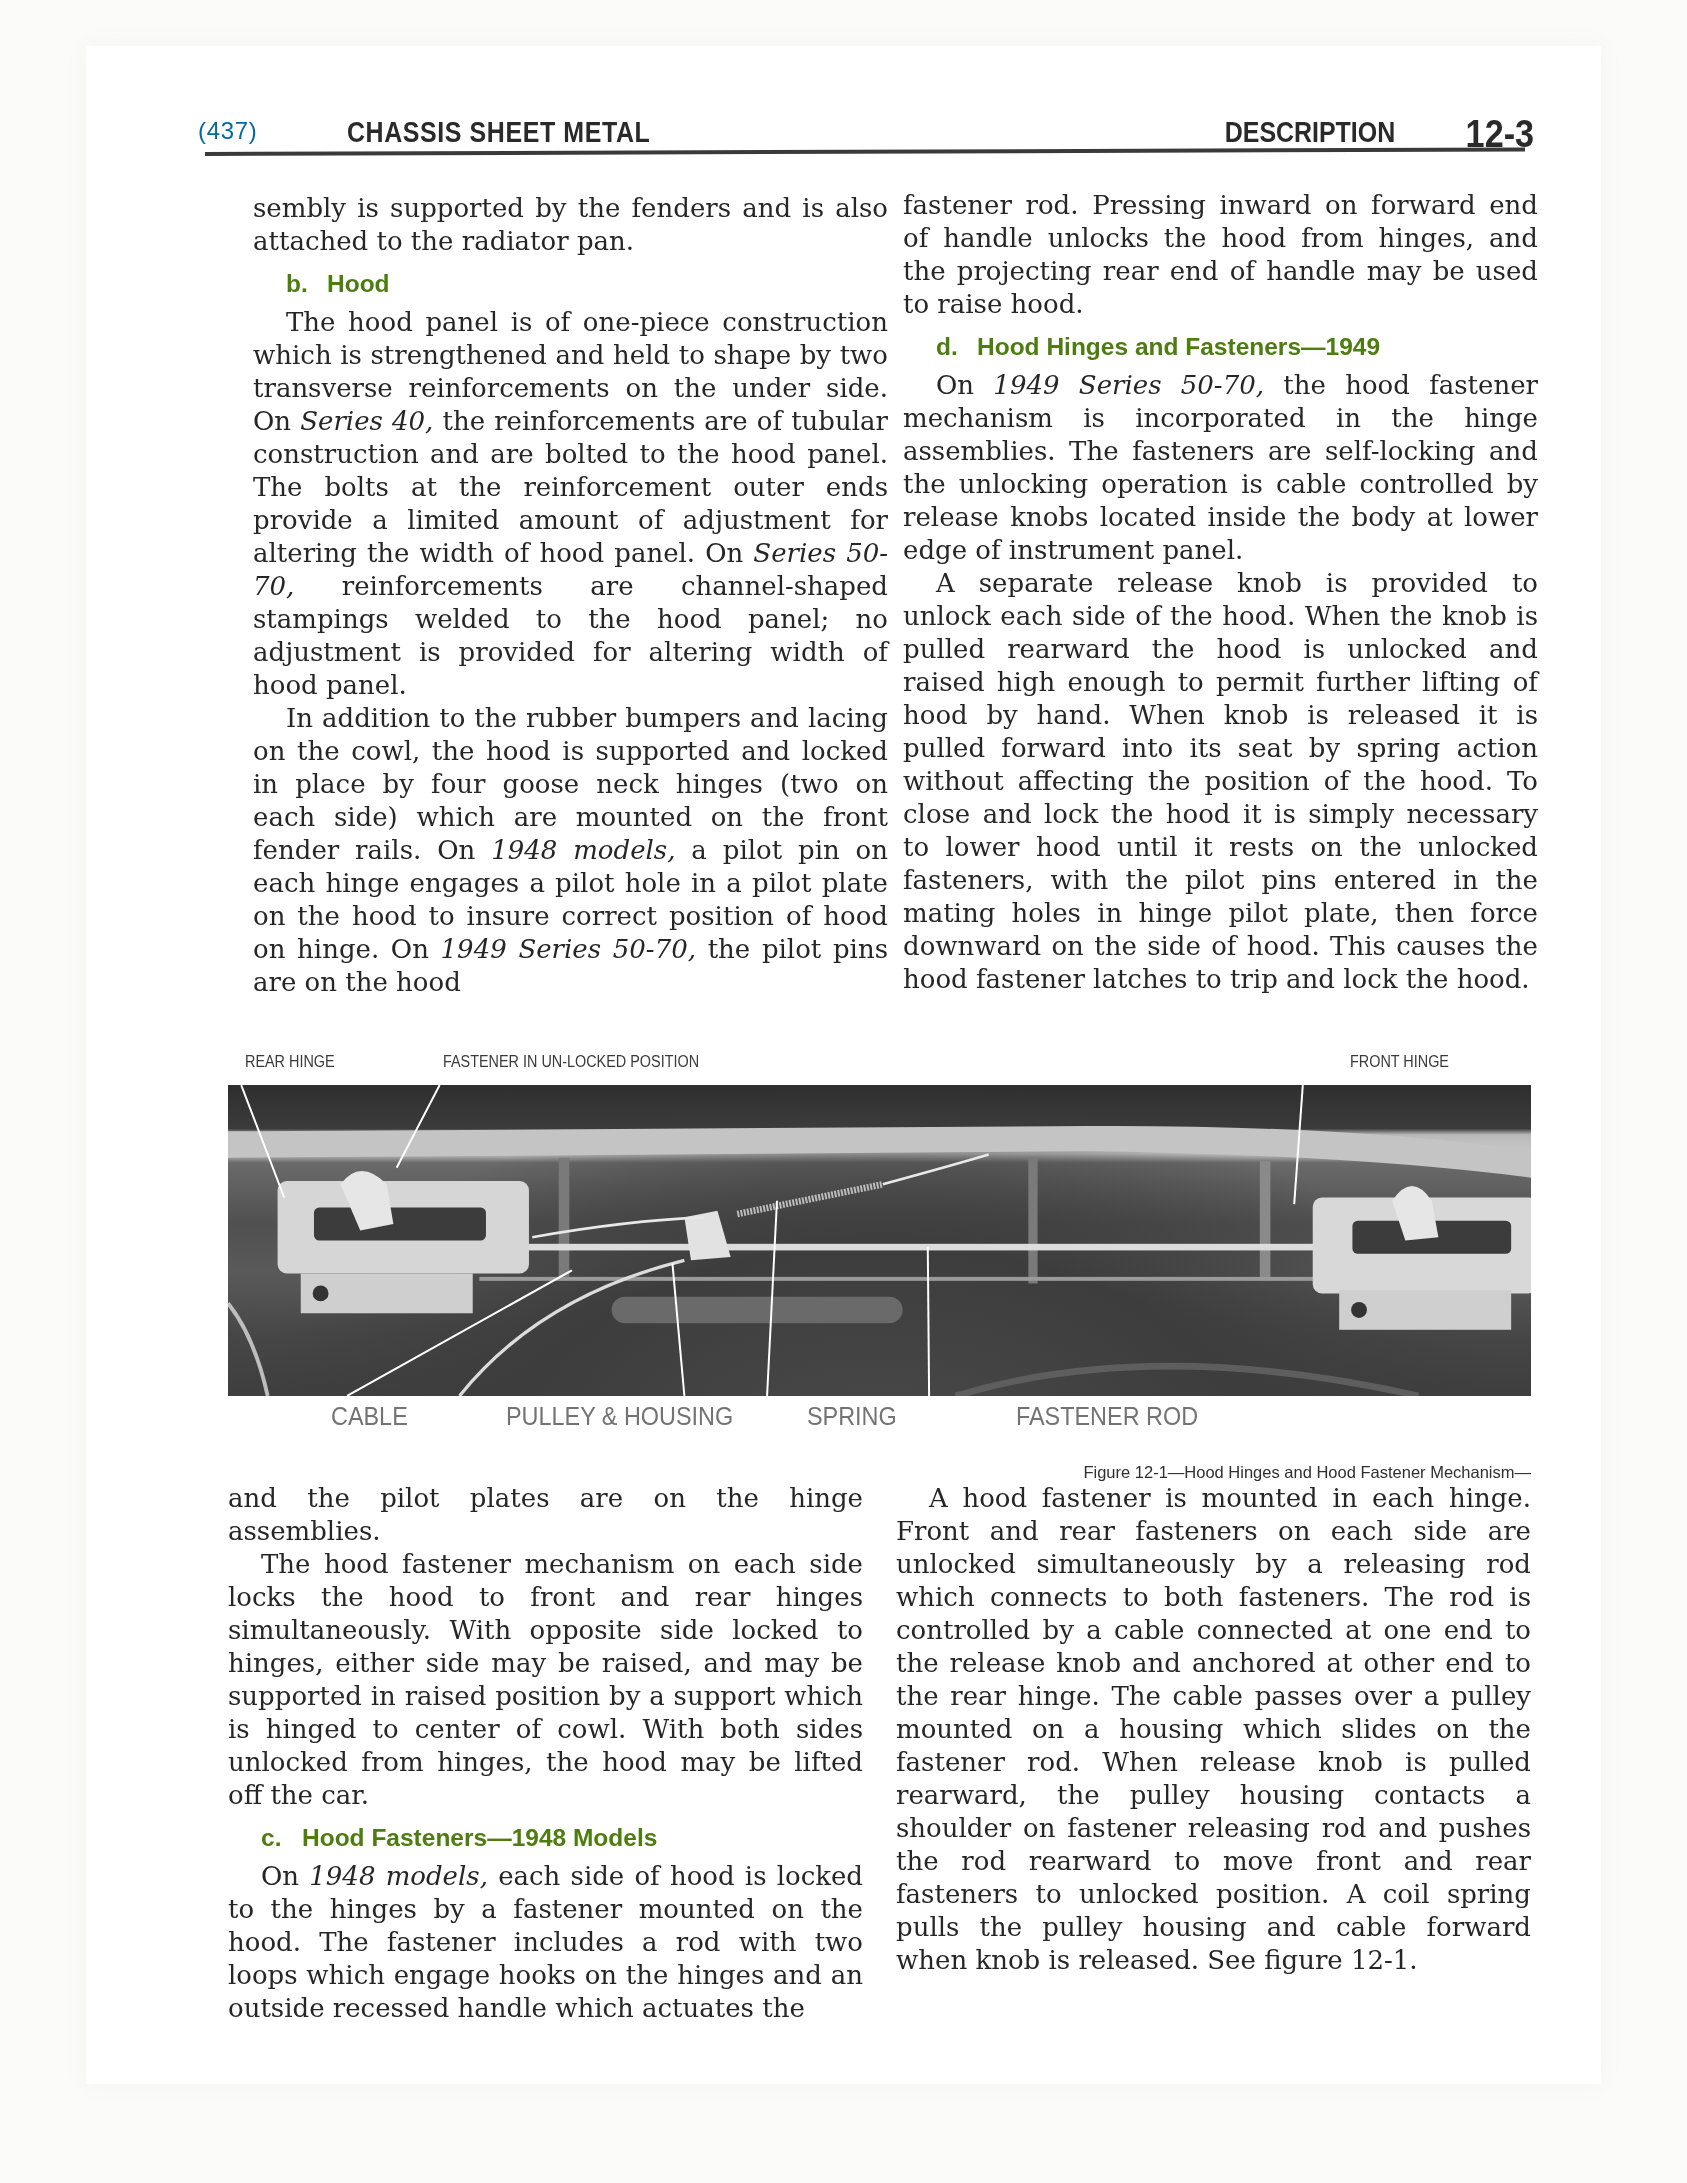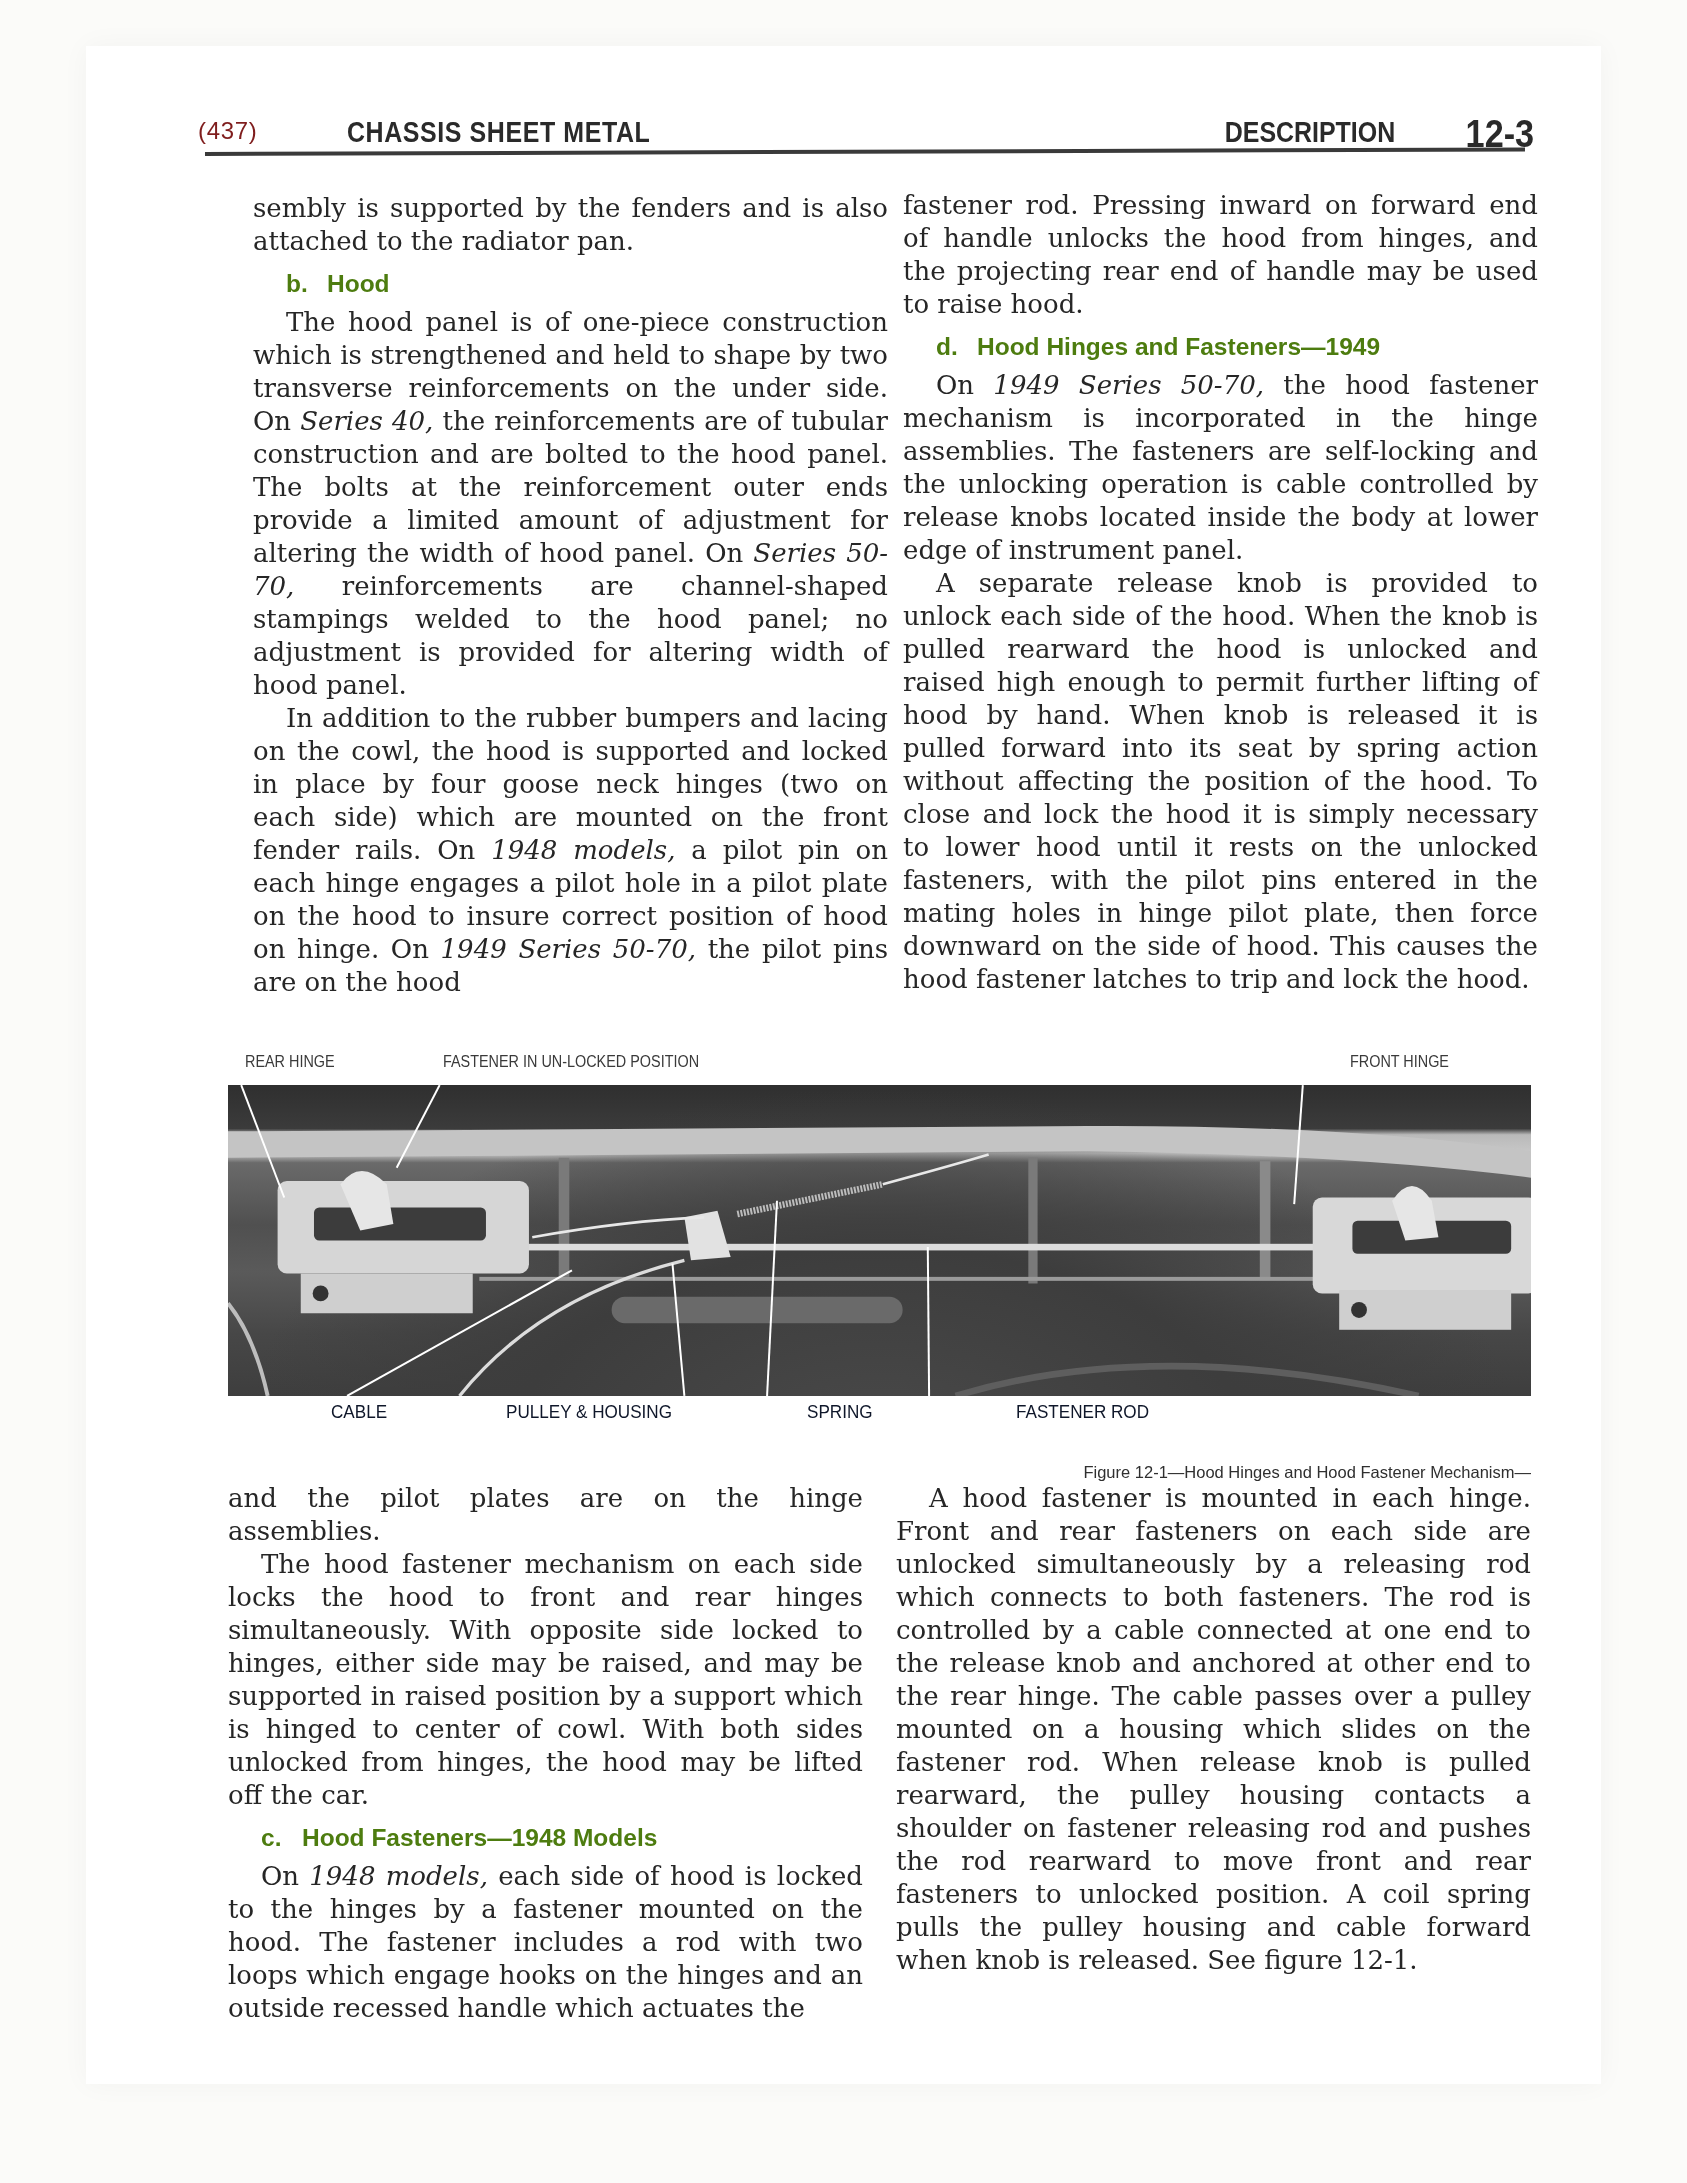--- a/index.html
+++ b/index.html
@@ -11,21 +11,21 @@
     font-family: "DejaVu Serif", "Liberation Serif", serif;
     color: #262626;
   }
   .page-shade {
     position: absolute; left: 86px; top: 46px; width: 1515px; height: 2038px;
     background: #ffffff;
     box-shadow: 0 0 26.5px rgba(0,0,0,0.04);
   }
   
   .hdr { position: absolute; left: 198px; top: 116px; width: 1336px; height: 40px; }
-  .hdr .pnum { position: absolute; left: 0; top: 1.3px; font-family: "Liberation Sans", sans-serif; font-size: 24px; color: #7f1d1d; letter-spacing: 0.7px; }
+  .hdr .pnum { position: absolute; left: 0; top: 1.3px; font-family: "Liberation Sans", sans-serif; font-size: 24px; color: #0369a1; letter-spacing: 0.7px; }
   .hdr .title { position: absolute; left: 149px; top: 0; font-family: "Liberation Sans", sans-serif; font-weight: bold; font-size: 29px; color: #2a2a2a; transform: scaleX(0.86); transform-origin: left; letter-spacing: 0.7px; }
   .hdr .sect { position: absolute; right: 139px; top: 0; font-family: "Liberation Sans", sans-serif; font-weight: bold; font-size: 29px; color: #2a2a2a; transform: scaleX(0.86); transform-origin: right; }
   .hdr .chap { position: absolute; right: 0; top: -2.6px; font-family: "Liberation Sans", sans-serif; font-weight: bold; font-size: 38px; color: #2a2a2a; transform: scaleX(0.9); transform-origin: right; }
   .hdr-rule { position: absolute; left: 205px; top: 152px; width: 1320px; height: 4px; background: #3a3a3a; transform: rotate(-0.2deg); transform-origin: left; }
 
   
   .col { position: absolute; width: 635px; font-size: 26px; line-height: 33px; text-align: justify; hyphens: manual; }
   .col p { margin: 0; text-indent: 33px; }
   .col p.noindent { text-indent: 0; }
   .col em { font-style: italic; }
@@ -46,21 +46,21 @@
   .fig-labels-top { position: absolute; left: 225px; top: 1053px; width: 1310px; height: 33px; font-family: "Liberation Sans", sans-serif; font-size: 16px; color: #3a3a3a; }
   .fig-labels-top span { position: absolute; top: 0; transform: scaleX(0.9); transform-origin: left; white-space: nowrap; }
   .fig-photo {
     position: absolute; left: 228px; top: 1085px; width: 1303px; height: 311px;
     background:
       radial-gradient(ellipse at 50% 120%, #4a4a4a 0%, #3d3d3d 40%, transparent 70%),
       linear-gradient(180deg, #2f2f2f 0%, #3b3b3b 14%, #b9b9b9 16%, #c8c8c8 22%, #6a6a6a 25%, #505050 45%, #5a5a5a 60%, #474747 80%, #3e3e3e 100%);
     overflow: hidden;
   }
   .fig-photo svg { position: absolute; left: 0; top: 0; }
-  .fig-labels-bot { position: absolute; left: 225px; top: 1401px; width: 1310px; height: 33px; font-family: "Liberation Sans", sans-serif; font-size: 19px; color: #0f172a; }
+  .fig-labels-bot { position: absolute; left: 225px; top: 1401px; width: 1310px; height: 33px; font-family: "Liberation Sans", sans-serif; font-size: 26px; color: #737373; }
   .fig-labels-bot span { position: absolute; top: 0; transform: scaleX(0.9); transform-origin: left; white-space: nowrap; }
   .fig-caption { position: absolute; left: 228px; top: 1441px; width: 1303px; text-align: right; font-family: "Liberation Sans", sans-serif; font-weight: normal; font-size: 16.5px; line-height: 22.5px; color: #2f2f2f; margin-top: 20px; }
 </style>
 </head>
 <body>
 
 <div class="page-shade"></div>
 
 <div class="hdr">
   <span class="pnum">(437)</span>

